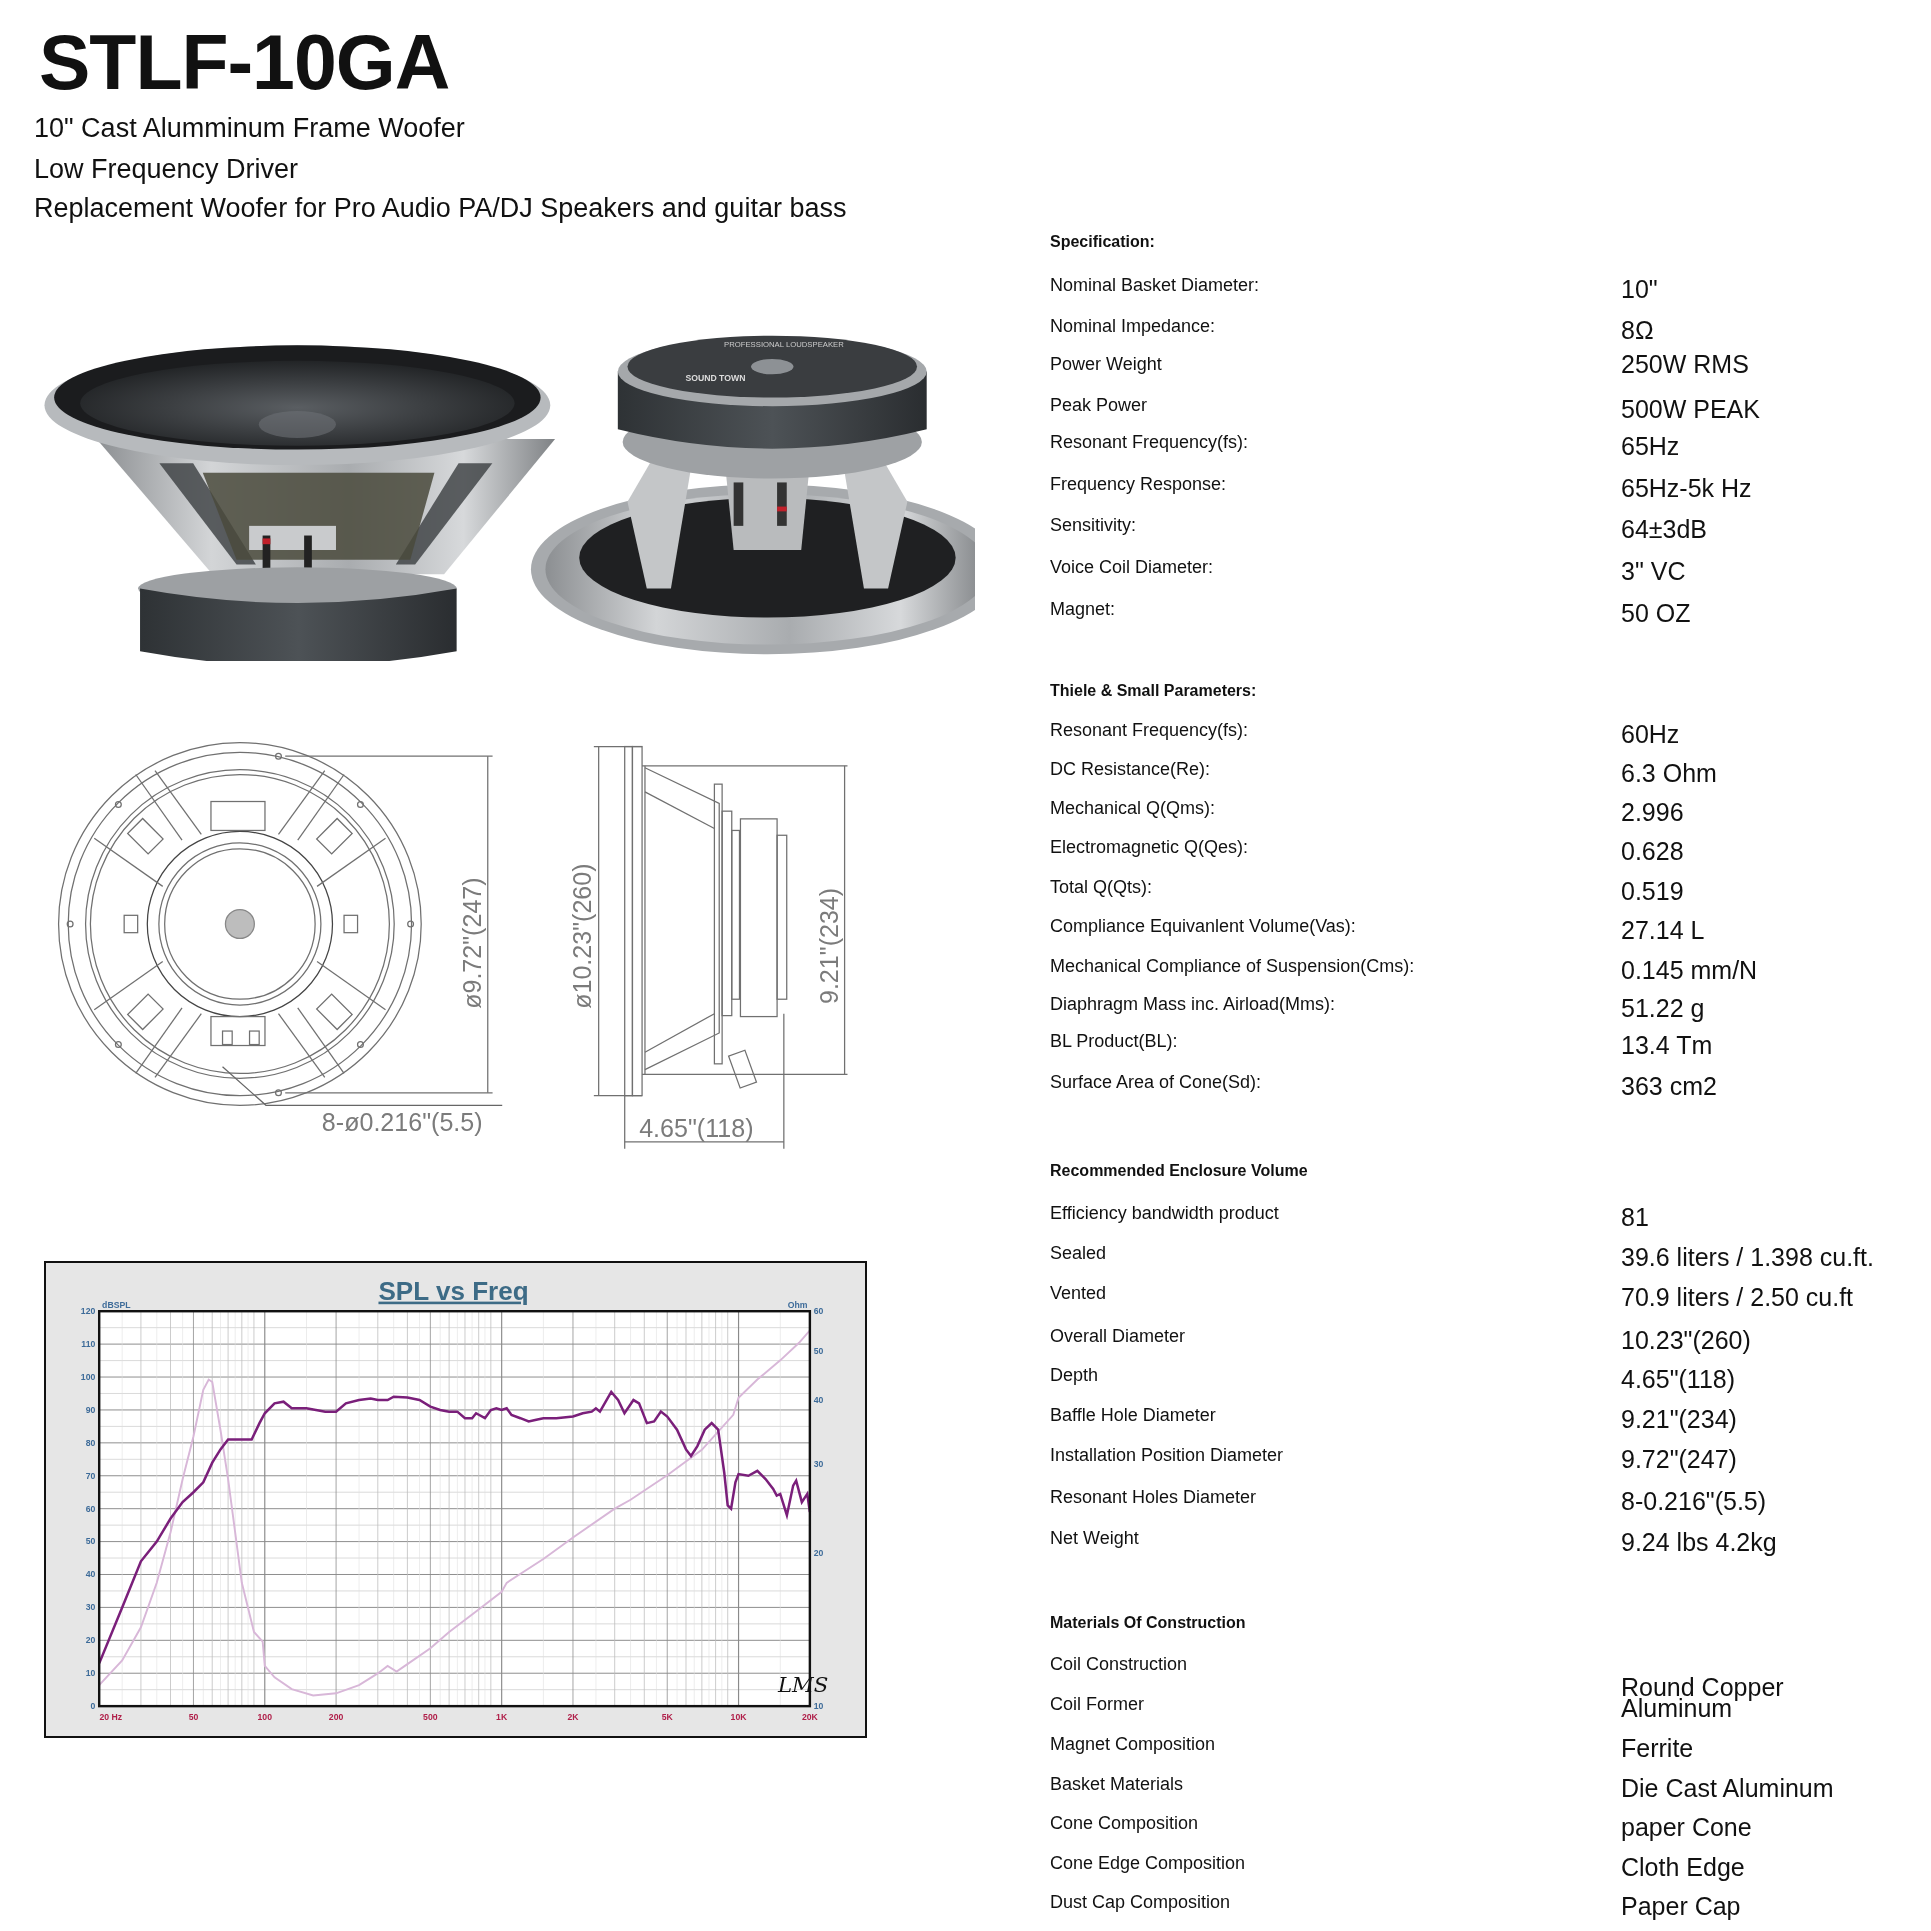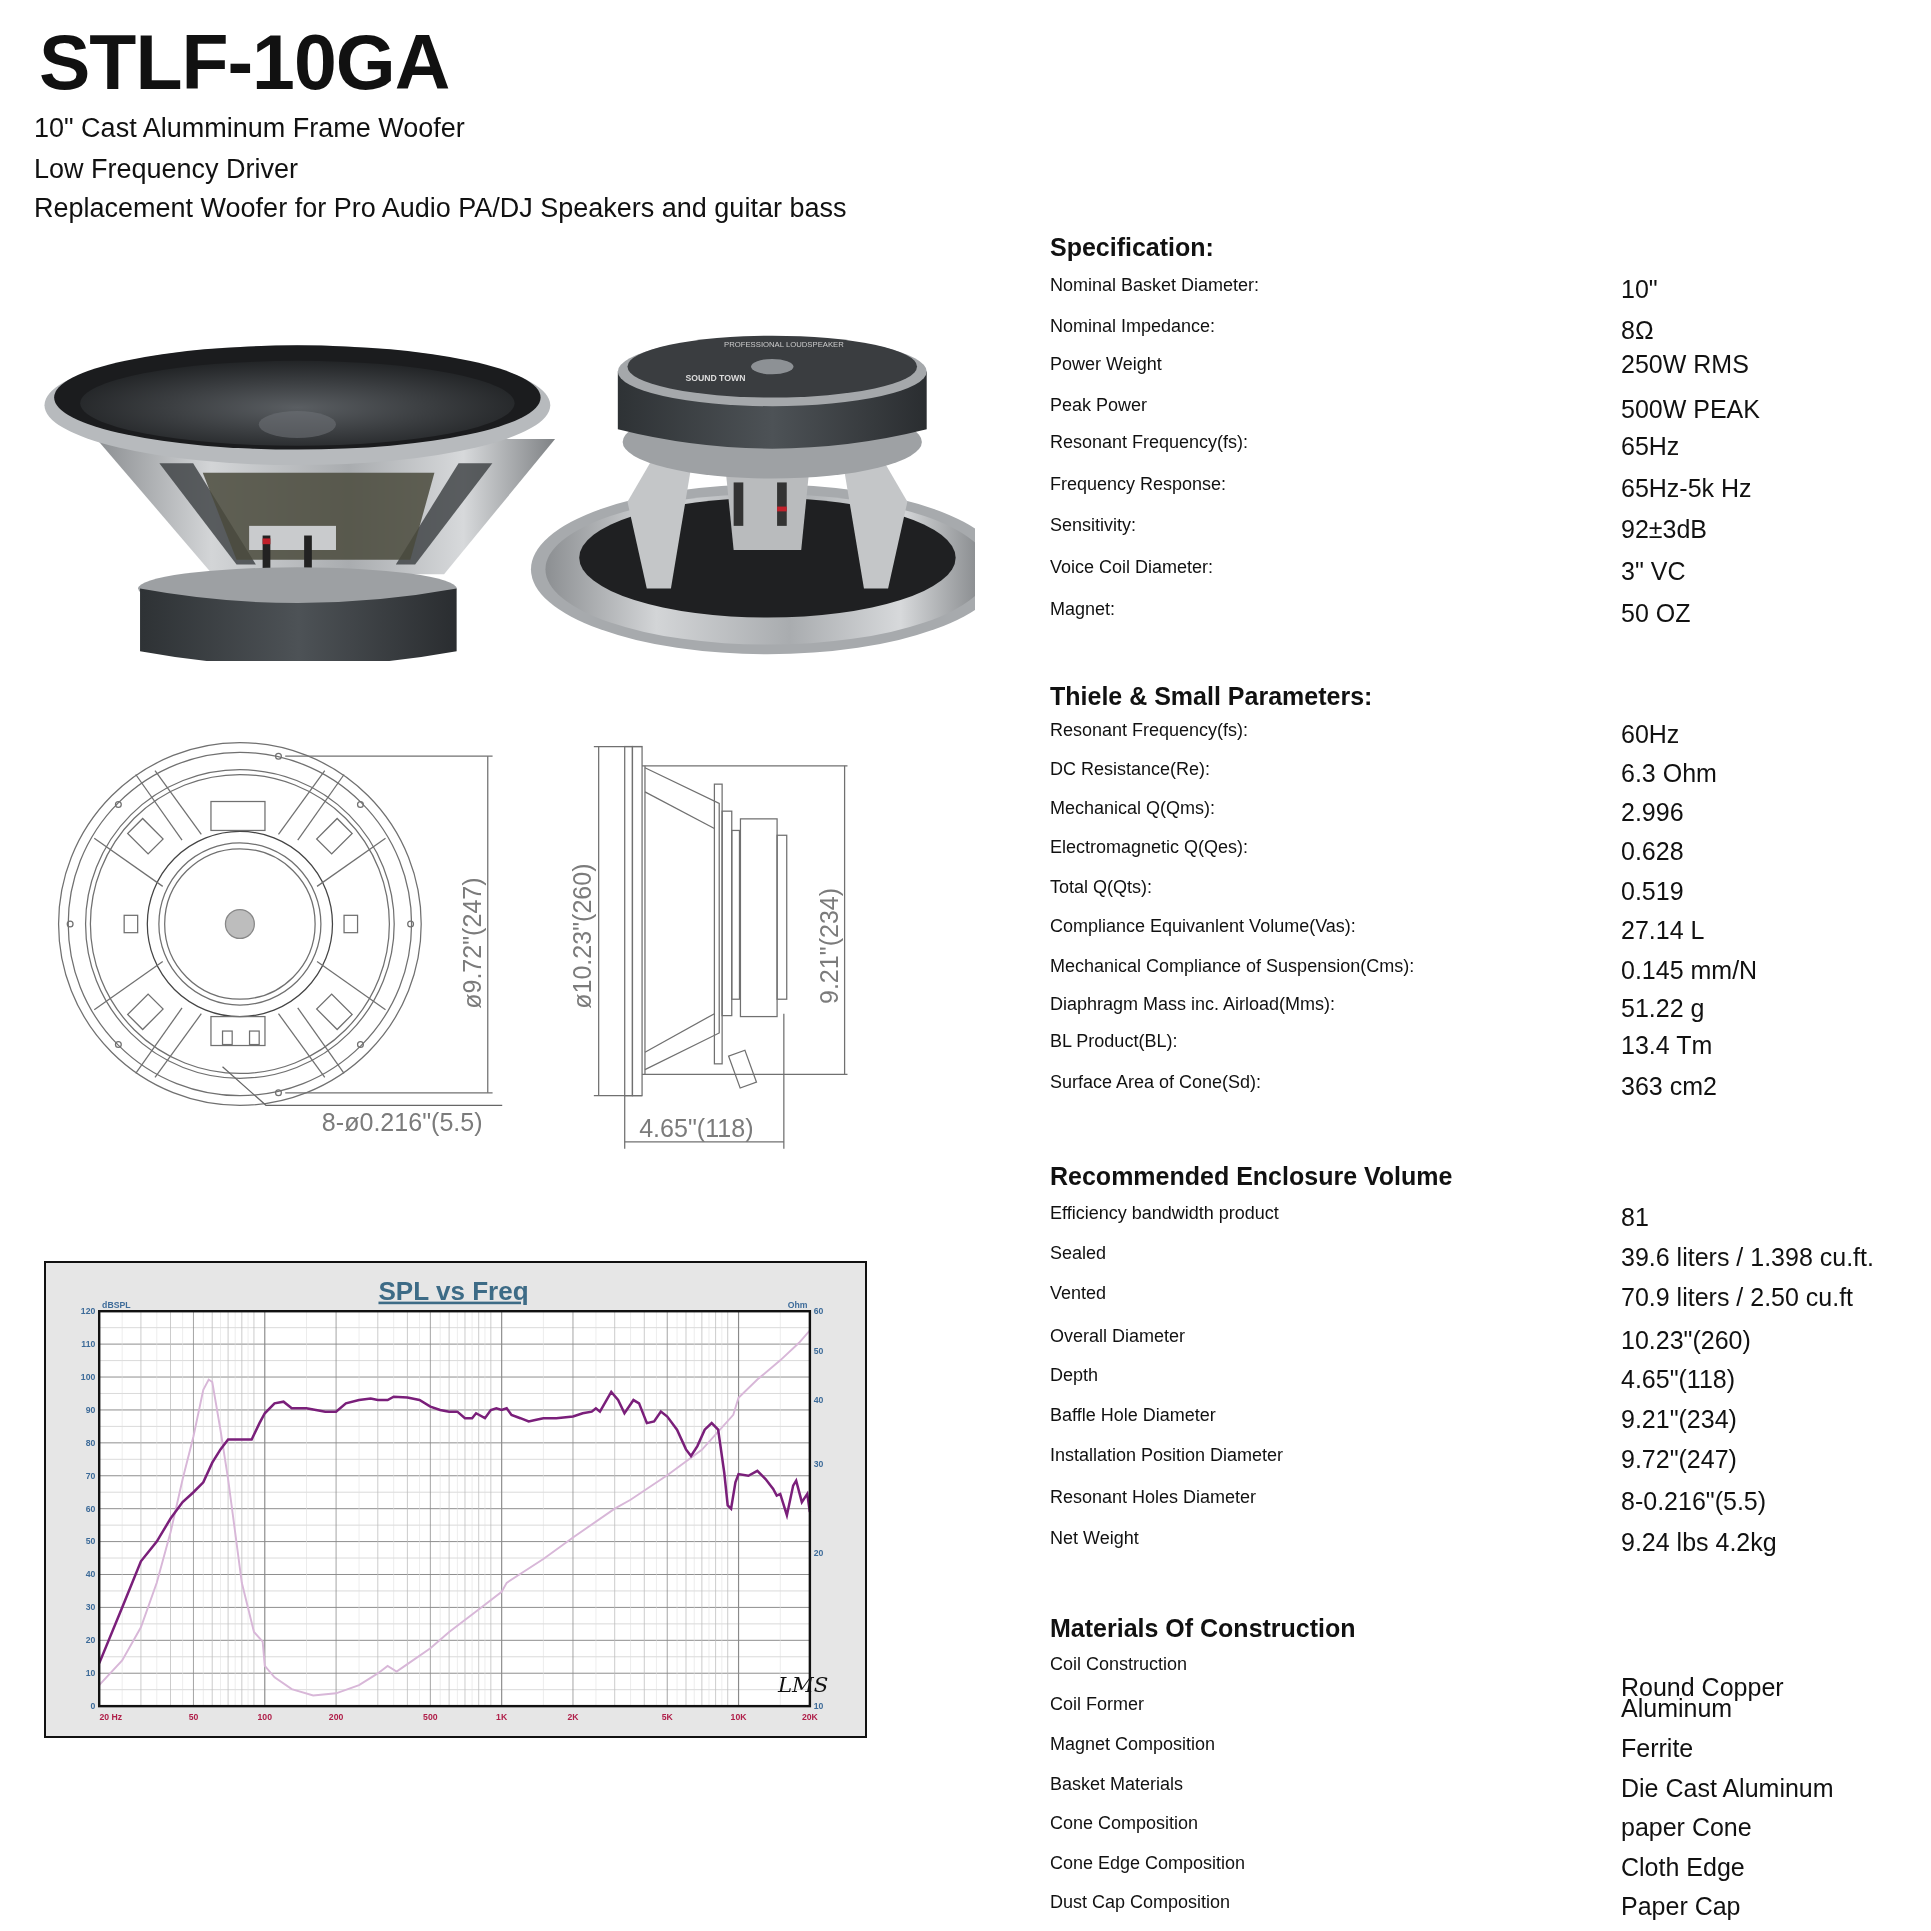--- a/index.html
+++ b/index.html
@@ -1,21 +1,21 @@
 <!DOCTYPE html>
 <html><head>
 <meta charset="utf-8">
 <style>
   html, body { margin:0; padding:0; }
   body { width:1931px; height:1931px; background:#ffffff; position:relative; overflow:hidden;
          font-family:"Liberation Sans", sans-serif; color:#111; }
   .abs { position:absolute; }
   #title { left:39px; top:19.3px; font-size:77px; font-weight:bold; letter-spacing:-1px; line-height:87px; white-space:nowrap; }
   .subline { left:34px; font-size:27px; line-height:33px; white-space:nowrap; }
-  .spec-h { left:1050px; font-size:25px; font-weight:bold; white-space:nowrap; }
+  .spec-h { left:1050px; font-size:16px; font-weight:bold; white-space:nowrap; }
   .spec-l { left:1050px; font-size:18px; white-space:nowrap; }
   .spec-v { left:1621px; font-size:25px; white-space:nowrap; }
   #photo-area { left:29px; top:328px; width:946px; height:333px; }
   #drawings { left:39px; top:734px; width:830px; height:434px; }
   #chart-frame { left:44px; top:1261px; width:823px; height:477px; background:#e6e6e6;
                  border:2.9px solid #111; box-sizing:border-box; }
   #chart-svg { left:44px; top:1261px; width:823px; height:477px; }
 </style>
 </head>
 <body>
@@ -288,21 +288,21 @@
     <div class="abs spec-v" style="top: 316px;">8Ω</div>
     <div class="abs spec-l" style="top: 354px;">Power Weight</div>
     <div class="abs spec-v" style="top: 338px; margin-top: 12px;">250W RMS</div>
     <div class="abs spec-l" style="top: 395px;">Peak Power</div>
     <div class="abs spec-v" style="top: 395px;">500W PEAK</div>
     <div class="abs spec-l" style="top: 432px;">Resonant Frequency(fs):</div>
     <div class="abs spec-v" style="top: 432px;">65Hz</div>
     <div class="abs spec-l" style="top: 474px;">Frequency Response:</div>
     <div class="abs spec-v" style="top: 474px;">65Hz-5k Hz</div>
     <div class="abs spec-l" style="top: 515px;">Sensitivity:</div>
-    <div class="abs spec-v" style="top: 515px;">92±3dB</div>
+    <div class="abs spec-v" style="top: 515px;">64±3dB</div>
     <div class="abs spec-l" style="top: 557px;">Voice Coil Diameter:</div>
     <div class="abs spec-v" style="top: 557px;">3" VC</div>
     <div class="abs spec-l" style="top: 599px;">Magnet:</div>
     <div class="abs spec-v" style="top: 599px;">50 OZ</div>
     <div class="abs spec-h" style="top: 682px;">Thiele &amp; Small Parameters:</div>
     <div class="abs spec-l" style="top: 720px;">Resonant Frequency(fs):</div>
     <div class="abs spec-v" style="top: 720px;">60Hz</div>
     <div class="abs spec-l" style="top: 759px;">DC Resistance(Re):</div>
     <div class="abs spec-v" style="top: 759px;">6.3 Ohm</div>
     <div class="abs spec-l" style="top: 798px;">Mechanical Q(Qms):</div>

